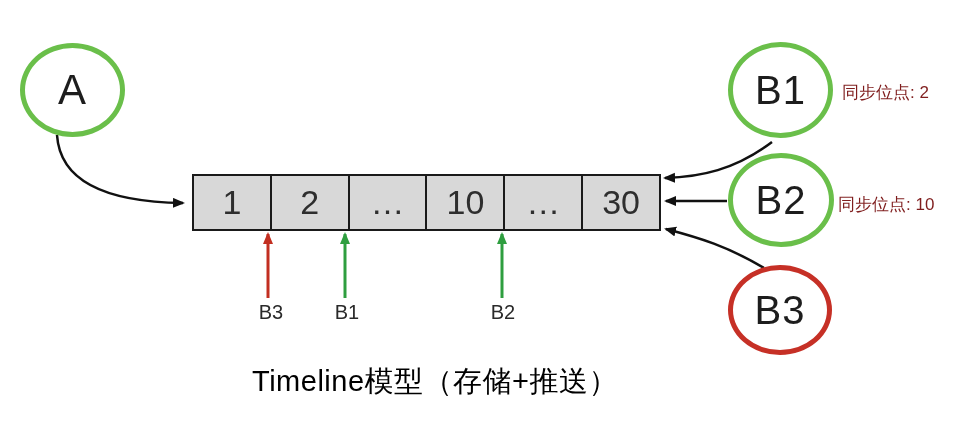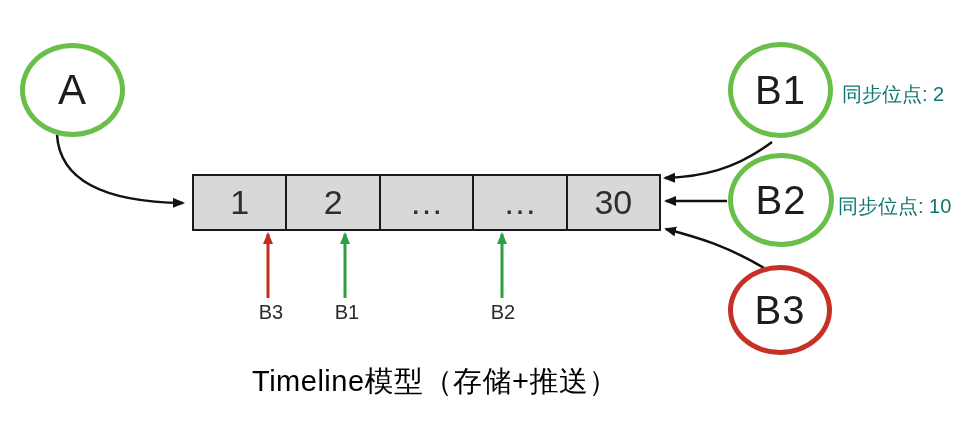--- a/index.html
+++ b/index.html
@@ -45,22 +45,22 @@
   .cell{
     flex:1 1 0;
     display:flex;align-items:center;justify-content:center;
     font-size:34px;
     color:#2e2e2e;
   }
   .cell + .cell{border-left:2px solid #1a1a1a;}
 
   .sync-note{
     position:absolute;
-    font-size:20px;
-    color:#0f766e;
+    font-size:17px;
+    color:#7f1d1d;
     white-space:nowrap;
   }
   .note-b1{left:842px;top:81px;}
   .note-b2{left:838px;top:193px;}
   .note-b3{left:842px;top:299px;}
 
   .pointer-label{
     position:absolute;top:301px;
     transform:translateX(-50%);
     font-size:20px;
@@ -113,20 +113,21 @@
   </svg>
 
   <div class="node node-green node-a">
     <span class="node-label">A</span>
   </div>
 
   <div class="timeline">
     <div class="cell">1</div>
     <div class="cell">2</div>
     <div class="cell">…</div>
+    <div class="cell">10</div>
     <div class="cell">…</div>
     <div class="cell">30</div>
   </div>
 
   <div class="node node-green node-b1">
     <span class="node-label">B1</span>
   </div>
   <div class="node node-green node-b2">
     <span class="node-label">B2</span>
   </div>

